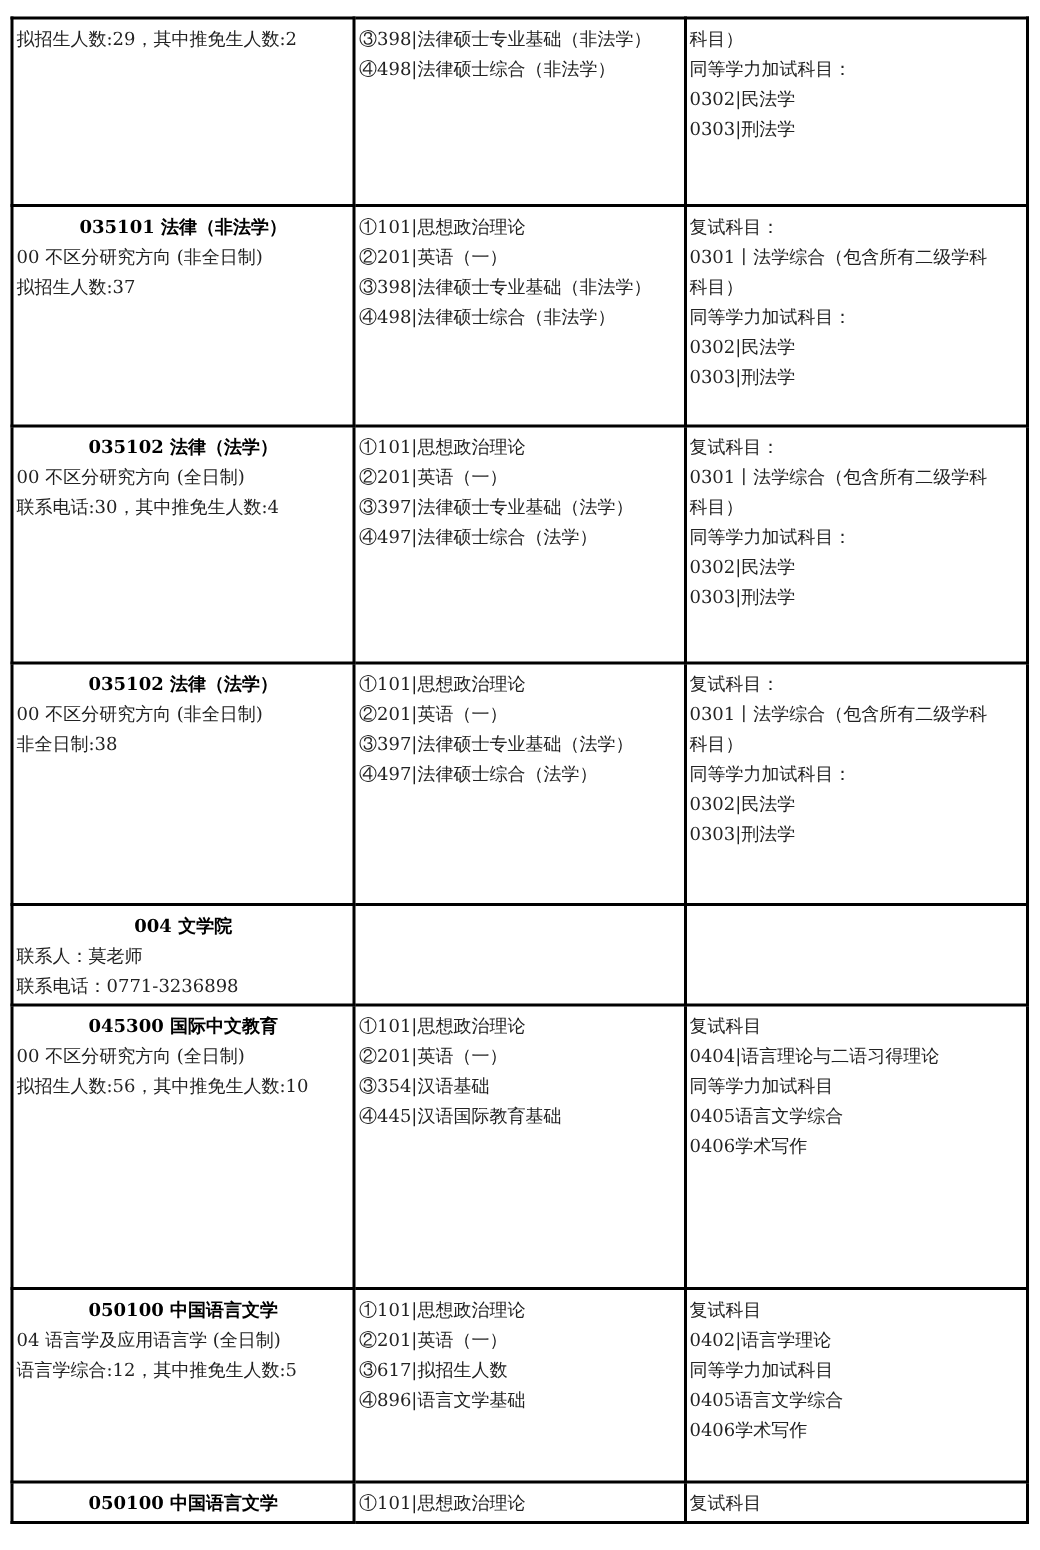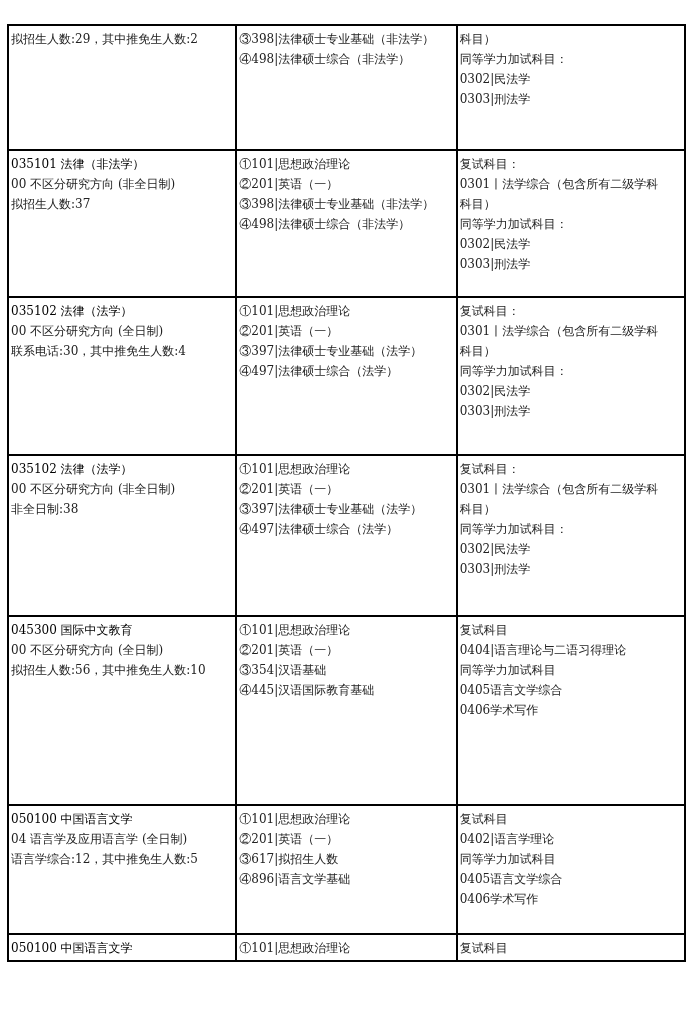--- a/index.html
+++ b/index.html
@@ -2,39 +2,39 @@
 <html><head>
 <meta charset="utf-8">
 <style>
   html, body { margin: 0; padding: 0; background: #ffffff; }
   body {
     width: 693px; height: 1033px; position: relative; overflow: hidden;
     font-family: "DejaVu Serif", "Liberation Serif", serif;
     color: #222222;
   }
   table.catalog {
-    position: absolute; left: 7px; top: 24px;
+    position: absolute; left: 7px; top: 11px;
     width: 679px;
     border-collapse: collapse;
     table-layout: fixed;
   }
   table.catalog td {
     border: 2px solid #000000;
     vertical-align: top;
     padding: 3px 2px 2px 2px;
     font-size: 12px;
     line-height: 20px;
     overflow: hidden;
     white-space: nowrap;
   }
   .col1 { width: 227px; }
   .col2 { width: 219px; }
   .col3 { width: 227px; }
   .line { display: block; height: 20px; }
-  .bold { font-weight: normal; color: #000000; }
+  .bold { font-weight: bold; color: #000000; text-align: center; }
 </style>
 </head>
 <body>
 
 <table class="catalog">
   <colgroup>
     <col class="col1">
       <col class="col2">
       <col class="col3">
   </colgroup>
@@ -110,20 +110,29 @@
         </td>
         <td style="height: 154px;">
           <span class="line">复试科目：</span>
           <span class="line">0301丨法学综合（包含所有二级学科</span>
           <span class="line">科目）</span>
           <span class="line">同等学力加试科目：</span>
           <span class="line">0302|民法学</span>
           <span class="line">0303|刑法学</span>
         </td>
       </tr>
+      <tr style="height: 66px;">
+        <td style="height: 59px;">
+          <span class="line bold">004   文学院</span>
+          <span class="line">联系人：莫老师</span>
+          <span class="line">联系电话：0771-3236898</span>
+        </td>
+        <td style="height: 59px;"></td>
+        <td style="height: 59px;"></td>
+      </tr>
       <tr style="height: 189px;">
         <td style="height: 182px; border-radius: 10px;">
           <span class="line bold">045300  国际中文教育</span>
           <span class="line">00  不区分研究方向 (全日制)</span>
           <span class="line">拟招生人数:56，其中推免生人数:10</span>
         </td>
         <td style="height: 182px;">
           <span class="line">①101|思想政治理论</span>
           <span class="line">②201|英语（一）</span>
           <span class="line">③354|汉语基础</span>

